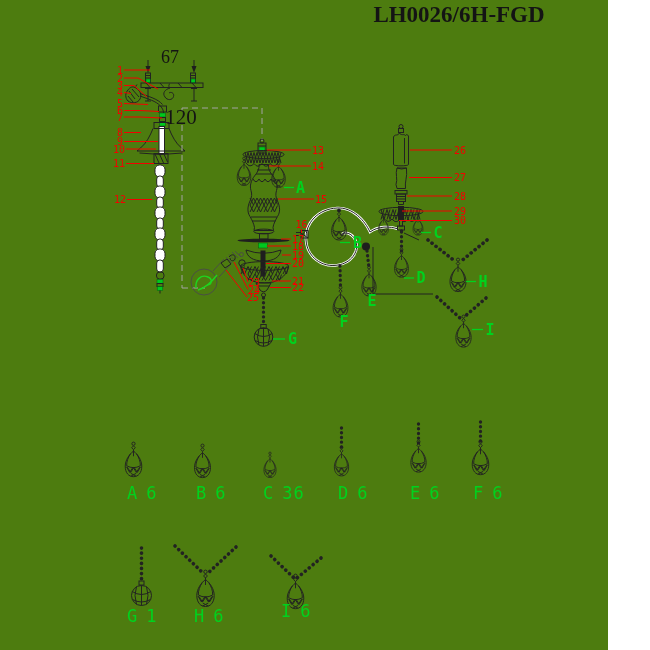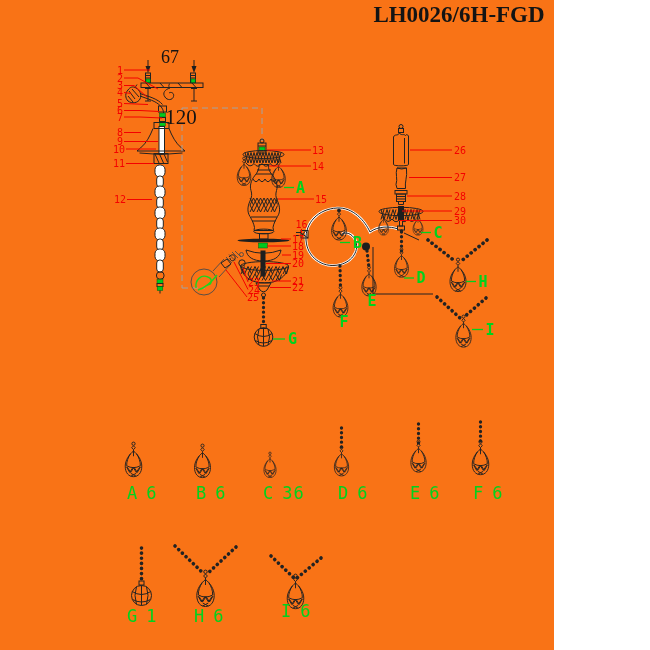--- a/index.html
+++ b/index.html
@@ -1,16 +1,16 @@
 <!DOCTYPE html>
 <html><head>
 <meta charset="utf-8">
 <style>
   html,body{margin:0;padding:0;background:#fff;}
-  .stage{position:relative;width:554px;height:650px;background:#f97316;overflow:hidden;
+  .stage{position:relative;width:608px;height:650px;background:#4d7c0f;overflow:hidden;
          font-family:"DejaVu Sans Mono",monospace;}
   svg{display:block;}
   
   .ttl{font:bold 23px "Liberation Serif",serif;fill:#141414;}
   .dim{font:18px "Liberation Serif",serif;fill:#141414;}
   .dim2{font:21px "Liberation Serif",serif;fill:#141414;}
   .cn{font:10px "DejaVu Sans Mono",monospace;fill:#f40000;}
   .gl{font:bold 15px "DejaVu Sans Mono",monospace;fill:#00d21e;}
   .lg{font:17px "DejaVu Sans Mono",monospace;fill:#00d21e;letter-spacing:1px;}
   

